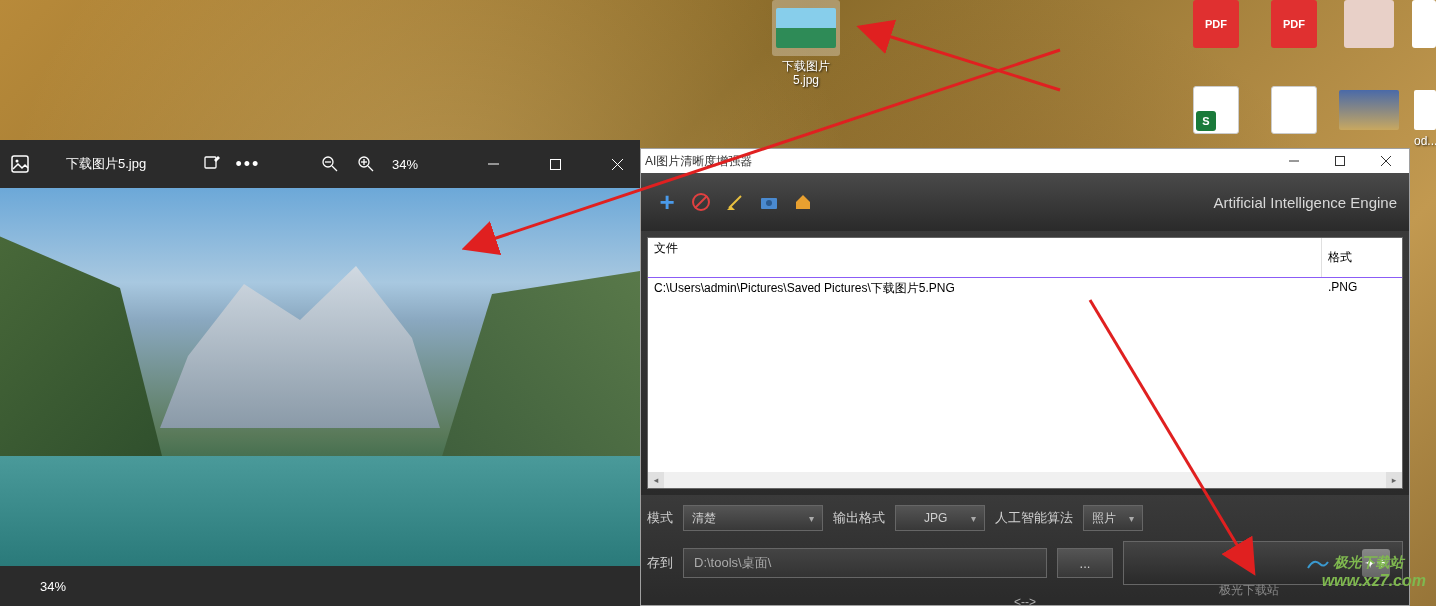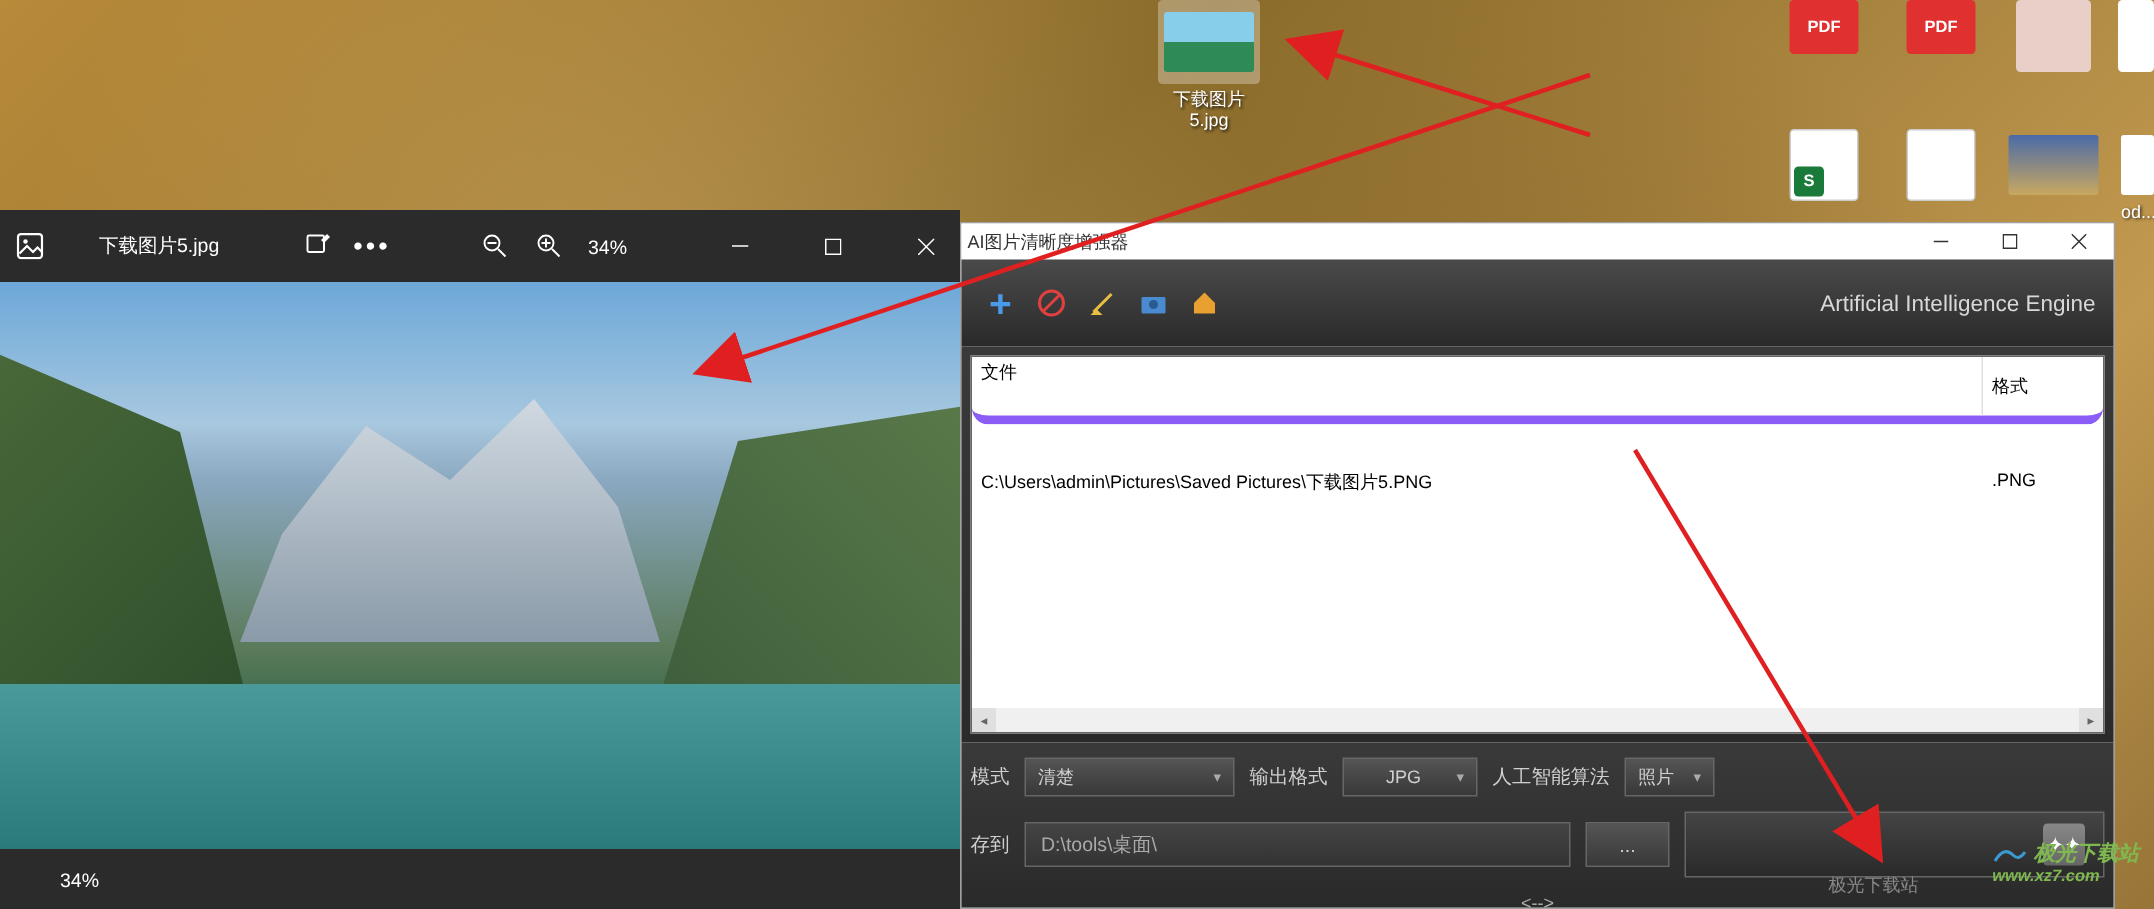--- a/index.html
+++ b/index.html
@@ -13,21 +13,21 @@
   }
   .desktop-bg::before {
     content: ""; position: absolute; inset: 0;
     background: radial-gradient(circle at 30% 40%, rgba(255,220,150,0.3) 0%, transparent 40%),
                 radial-gradient(circle at 70% 60%, rgba(100,70,20,0.4) 0%, transparent 35%);
   }
 
   
   .desktop-icon { position: absolute; width: 76px; text-align: center; color: #fff; font-size: 12px; }
   .desktop-icon .thumb { width: 60px; height: 40px; margin: 4px auto; background: linear-gradient(to bottom, #87ceeb 50%, #2e8b57 50%); border-radius: 2px; }
-  .desktop-icon .pdf-thumb { width: 46px; height: 36px; margin: 0 auto 4px; background: #e03030; color: #fff; display: flex; align-items: center; justify-content: center; font-size: 11px; font-weight: bold; border-radius: 3px; }
+  .desktop-icon .pdf-thumb { width: 46px; height: 48px; margin: 0 auto 4px; background: #e03030; color: #fff; display: flex; align-items: center; justify-content: center; font-size: 11px; font-weight: bold; border-radius: 3px; }
   .desktop-icon .xls-thumb { width: 46px; height: 48px; margin: 0 auto 4px; background: #fff; border: 1px solid #ccc; border-radius: 3px; position: relative; }
   .desktop-icon .xls-badge { position: absolute; bottom: 2px; left: 2px; width: 20px; height: 20px; background: #1a7a3a; color: #fff; font-size: 11px; font-weight: bold; display: flex; align-items: center; justify-content: center; border-radius: 3px; }
   .desktop-icon.selected .thumb-wrap { background: rgba(255,255,255,0.3); padding: 4px; border-radius: 3px; display: inline-block; }
   .desktop-icon .txt { text-shadow: 1px 1px 2px rgba(0,0,0,0.8); line-height: 14px; }
 
   
   .viewer {
     position: absolute; left: 0; top: 140px; width: 640px; height: 466px;
     background: #2b2b2b; display: flex; flex-direction: column;
   }
@@ -49,24 +49,24 @@
     background: #eceff1; border: 1px solid #a0a0a0; display: flex; flex-direction: column;
   }
   .ai-titlebar { height: 24px; background: #fff; display: flex; align-items: center; font-size: 12px; color: #333; padding-left: 4px; }
   .ai-titlebar .winbtns { margin-left: auto; display: flex; }
   .ai-titlebar .winbtn { width: 46px; height: 24px; display: flex; align-items: center; justify-content: center; color: #333; font-size: 11px; }
   .ai-toolbar { height: 58px; background: linear-gradient(to bottom, #4a4a4a, #2a2a2a); display: flex; align-items: center; padding: 0 12px; gap: 6px; }
   .ai-toolbar .tbic { width: 28px; height: 28px; display: flex; align-items: center; justify-content: center; font-size: 18px; }
   .ai-toolbar .engine { margin-left: auto; color: #d8d8d8; font-size: 15px; }
   .ai-panel { flex: 1; background: linear-gradient(to bottom, #3a3a3a, #2a2a2a); padding: 6px; display: flex; flex-direction: column; }
   .ai-list { background: #fff; flex: 1; display: flex; flex-direction: column; border: 1px solid #666; }
-  .ai-list-head { display: flex; font-size: 12px; border-bottom: 6px solid #8b5cf6; border-radius: 11px; }
+  .ai-list-head { display: flex; font-size: 12px; border-bottom: 1px solid #8b5cf6; }
   .ai-list-head .col1 { flex: 1; padding: 2px 6px; border-right: 1px solid #e0e0e0; }
   .ai-list-head .col2 { width: 80px; padding: 11px 6px; }
-  .ai-list-row { display: flex; font-size: 12px; margin-top: 28px; }
+  .ai-list-row { display: flex; font-size: 12px; }
   .ai-list-row .col1 { flex: 1; padding: 2px 6px; }
   .ai-list-row .col2 { width: 80px; padding: 2px 6px; }
   .ai-scroll { height: 16px; background: #f0f0f0; display: flex; }
   .ai-scroll .arrow { width: 16px; background: #e0e0e0; display: flex; align-items: center; justify-content: center; font-size: 9px; color: #666; }
   .ai-scroll .track { flex: 1; }
   .ai-bottom { height: 110px; background: linear-gradient(to bottom, #3a3a3a, #2a2a2a); display: flex; flex-direction: column; gap: 10px; padding: 10px 6px 0; color: #d0d0d0; font-size: 13px; }
   .ai-row { display: flex; align-items: center; gap: 10px; }
   .ai-row label { font-size: 13px; }
   .ai-select { height: 26px; background: linear-gradient(to bottom, #555, #383838); border: 1px solid #666; color: #d0d0d0; padding: 0 24px 0 8px; font-size: 12px; position: relative; display: inline-flex; align-items: center; min-width: 100px; }
   .ai-select::after { content: "▾"; position: absolute; right: 8px; font-size: 10px; color: #aaa; }
@@ -75,21 +75,21 @@
   .ai-process { width: 280px; height: 44px; background: linear-gradient(to bottom, #444, #2a2a2a); border: 1px solid #666; display: flex; align-items: center; justify-content: flex-end; padding-right: 12px; }
   .ai-sparkle { width: 28px; height: 28px; background: linear-gradient(to bottom, #888, #666); border-radius: 3px; display: flex; align-items: center; justify-content: center; color: #fff; font-size: 14px; }
   .ai-arrows { text-align: center; color: #b0b0b0; font-size: 12px; }
 
   
   .red-arrow { position: absolute; pointer-events: none; }
   .red-arrow svg { overflow: visible; }
 
   
   .watermark { position: absolute; right: 10px; bottom: 16px; font-size: 14px; color: #7fb84f; font-weight: bold; font-style: italic; }
-  .watermark .sub { font-size: 11px; color: #7fb84f; display: block; }
+  .watermark .sub { font-size: 16px; color: #7fb84f; display: block; margin-left: 16px; }
 </style>
 </head>
 <body>
 
 <div class="desktop-bg"></div>
 
 <div class="desktop-icon selected" style="left:768px; top:0;">
   <span class="thumb-wrap"><div class="thumb"></div></span>
   <div class="txt"><span>下载图片</span><br><span>5.jpg</span></div>
 </div>

